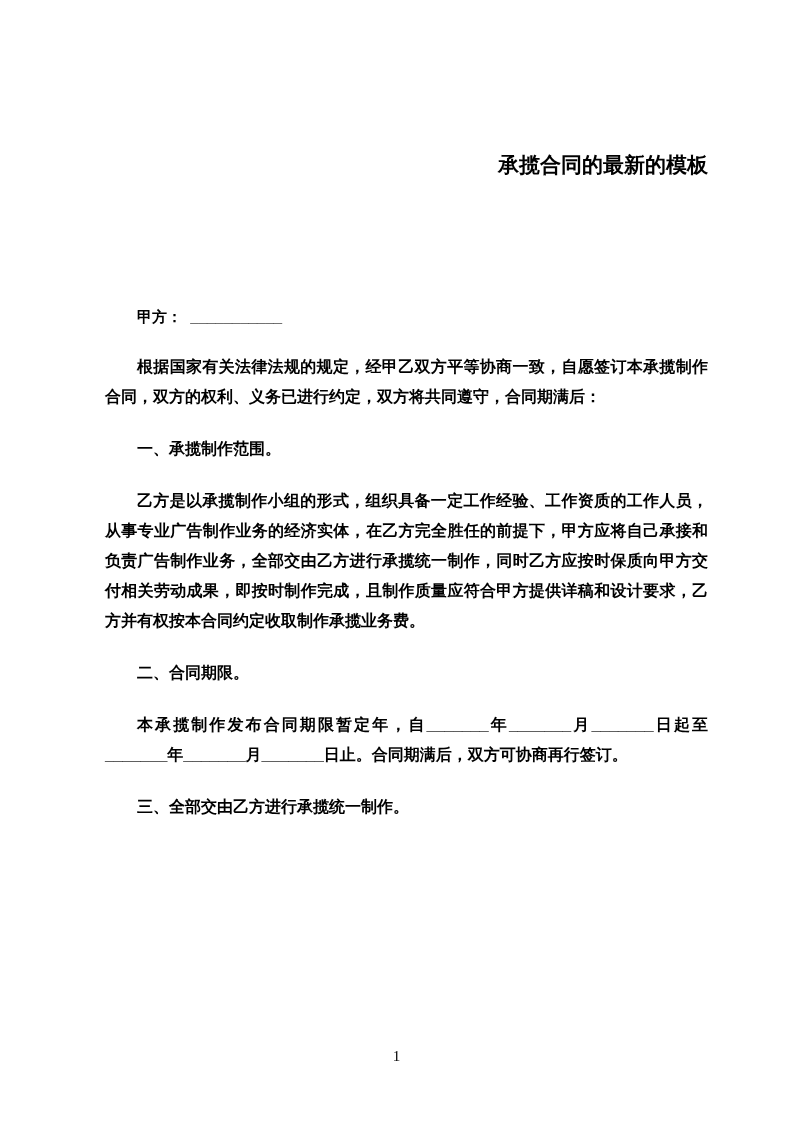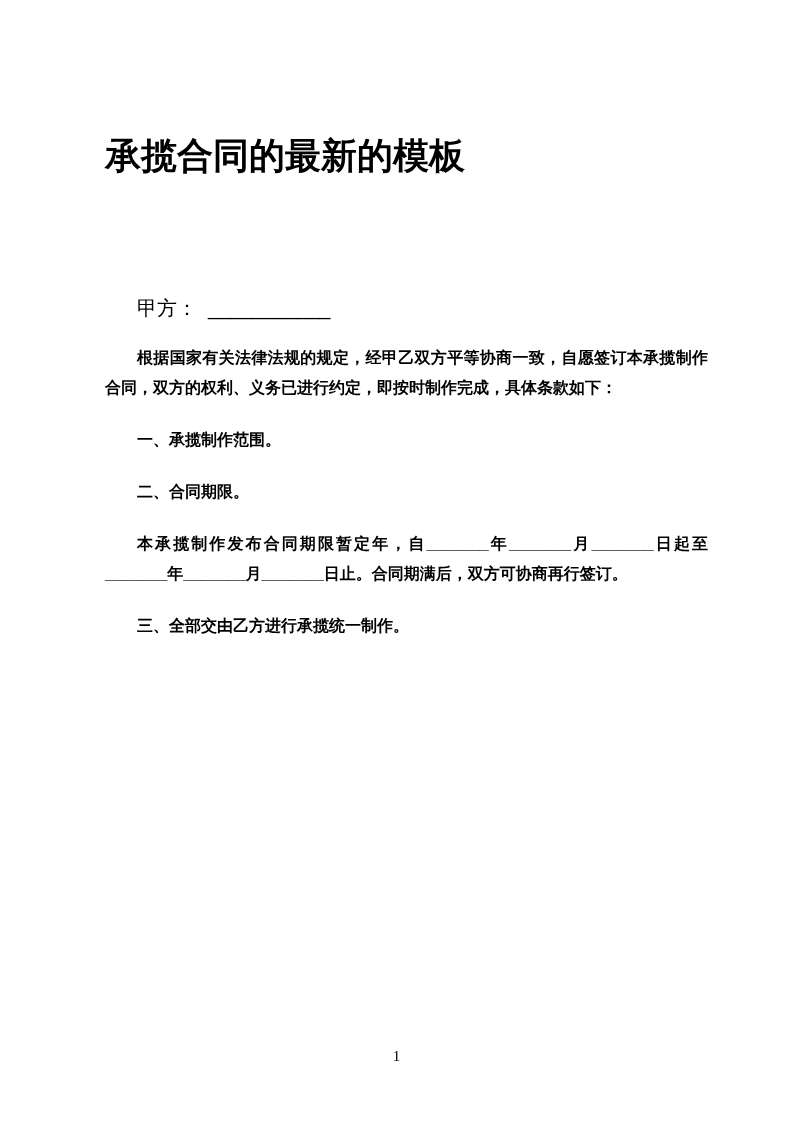--- a/index.html
+++ b/index.html
@@ -14,30 +14,30 @@
     overflow: hidden;
     color: #000000;
     font-family: "Liberation Sans", sans-serif;
   }
   .doc {
     box-sizing: border-box;
     width: 793px;
     padding: 138px 85px 0 105px;
   }
   .title {
-    font-size: 36px;
+    font-size: 21px;
     line-height: 36px;
     font-weight: bold;
-    text-align: left;
-    margin: 0 0 119px 0;
+    text-align: right;
+    margin: 9px 0 119px 0;
   }
   .party {
-    font-size: 20px;
+    font-size: 15px;
     line-height: 30px;
-    font-weight: normal;
+    font-weight: bold;
     text-indent: 32px;
     margin: 0 0 20px 0;
     white-space: pre;
   }
   .party.last {
     margin-bottom: 24px;
   }
   .blank {
     white-space: pre;
   }
@@ -66,24 +66,25 @@
 </head>
 <body>
 
 <div class="doc">
 
   <h1 class="title">承揽合同的最新的模板</h1>
 
   <div class="party"><span>甲方：</span><span class="blank">  ___________</span></div>
 
 
-  <p class="para">根据国家有关法律法规的规定，经甲乙双方平等协商一致，自愿签订本承揽制作合同，双方的权利、义务已进行约定，即按时制作完成，具体条款如下：</p>
+  <p class="para">根据国家有关法律法规的规定，经甲乙双方平等协商一致，自愿签订本承揽制作合同，双方的权利、义务已进行约定，双方将共同遵守，合同期满后：</p>
 
   <p class="para heading">一、承揽制作范围。</p>
 
+  <p class="para">乙方是以承揽制作小组的形式，组织具备一定工作经验、工作资质的工作人员，从事专业广告制作业务的经济实体，在乙方完全胜任的前提下，甲方应将自己承接和负责广告制作业务，全部交由乙方进行承揽统一制作，同时乙方应按时保质向甲方交付相关劳动成果，即按时制作完成，且制作质量应符合甲方提供详稿和设计要求，乙方并有权按本合同约定收取制作承揽业务费。</p>
 
   <p class="para heading">二、合同期限。</p>
 
   <p class="para">本承揽制作发布合同期限暂定年，自_______年_______月_______日起至_______年_______月_______日止。合同期满后，双方可协商再行签订。</p>
 
   <p class="para heading">三、全部交由乙方进行承揽统一制作。</p>
 
 
 </div>
 

